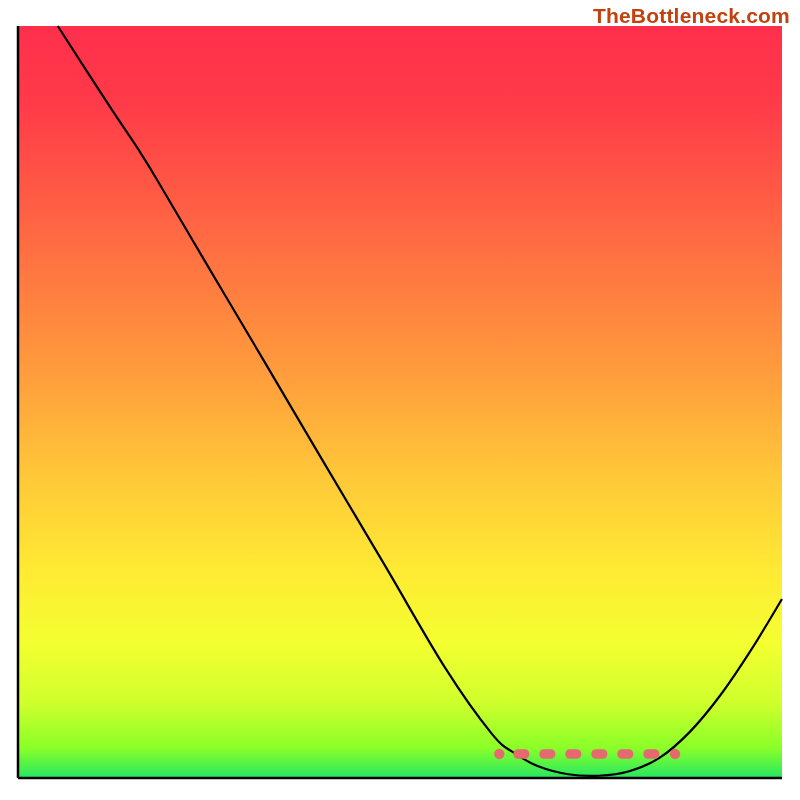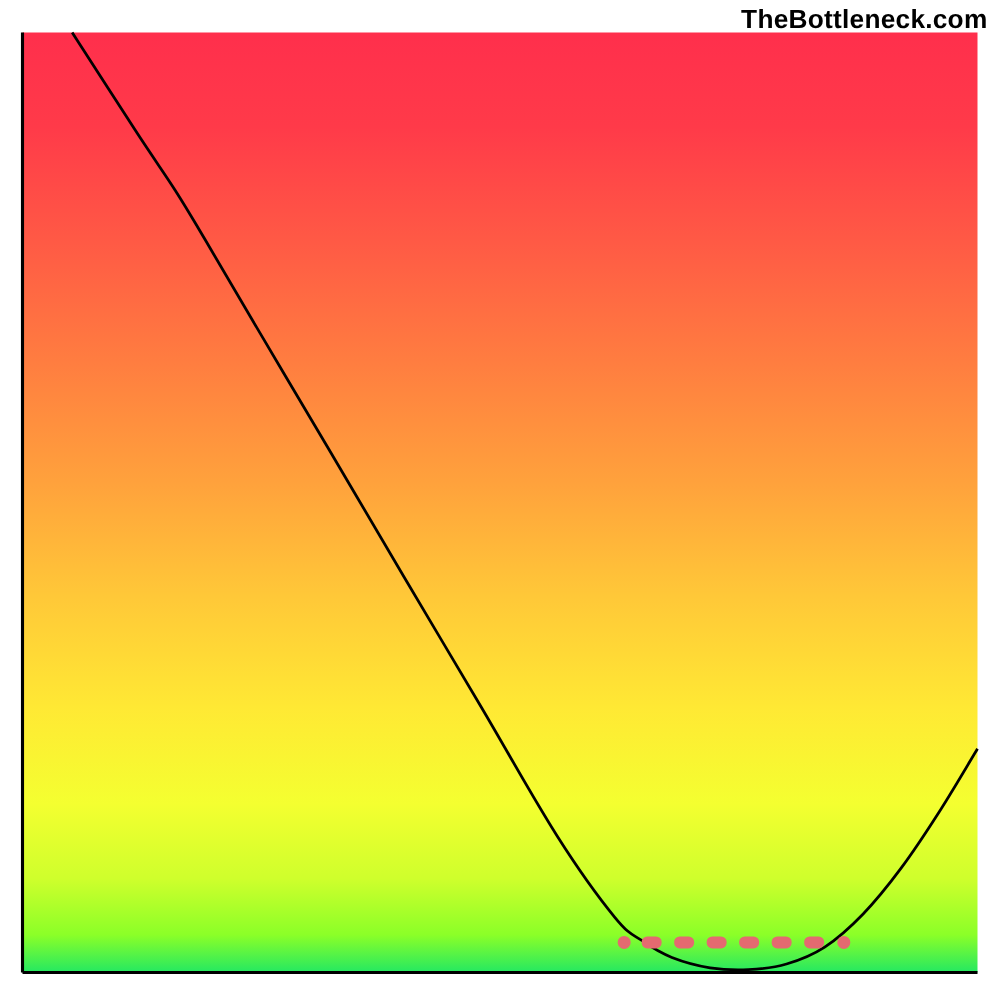--- a/index.html
+++ b/index.html
@@ -15,21 +15,21 @@
     position: relative;
     width: 800px;
     height: 800px;
   }
   .attribution {
     position: absolute;
     top: 4px;
     right: 10px;
     font-size: 21px;
     font-weight: 600;
-    color: #000000;
+    color: #c2410c;
     letter-spacing: 0.2px;
   }
   svg.plot {
     position: absolute;
     left: 0;
     top: 0;
     width: 800px;
     height: 800px;
     display: block;
   }

